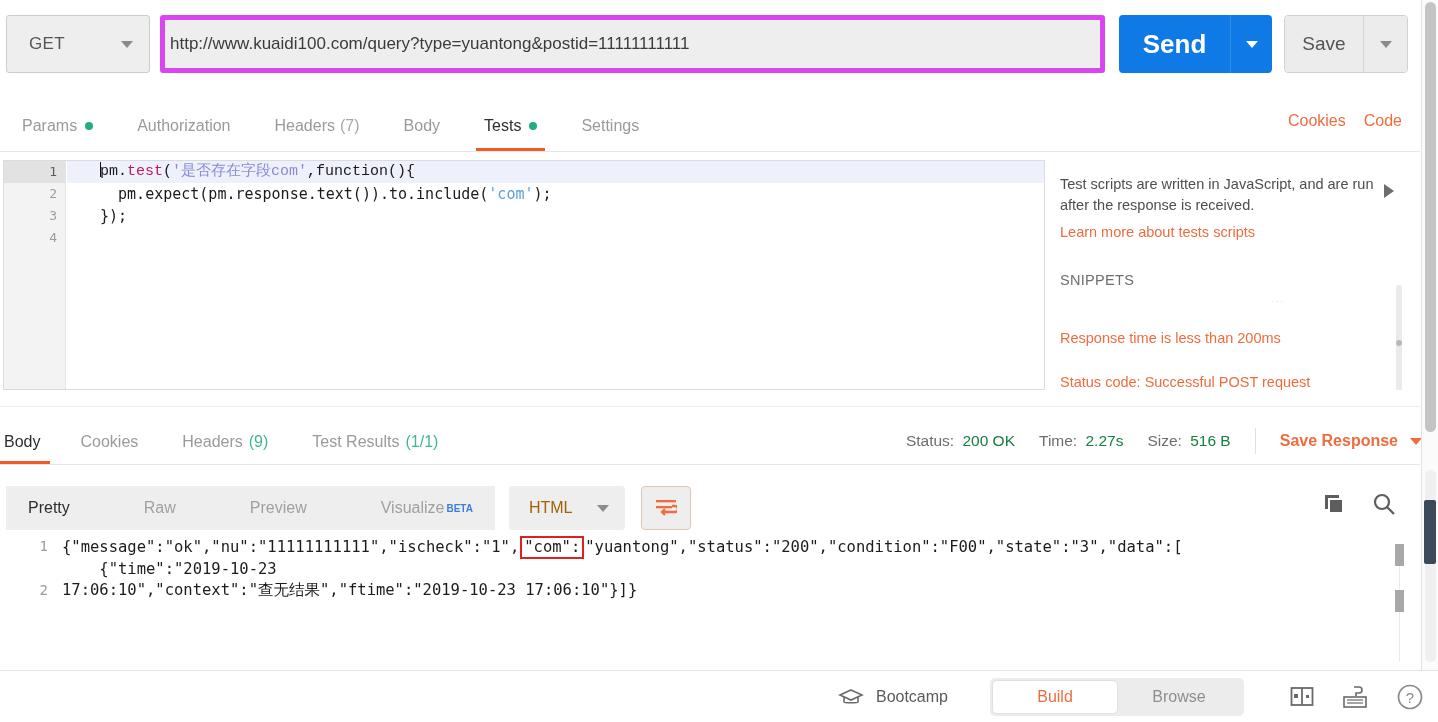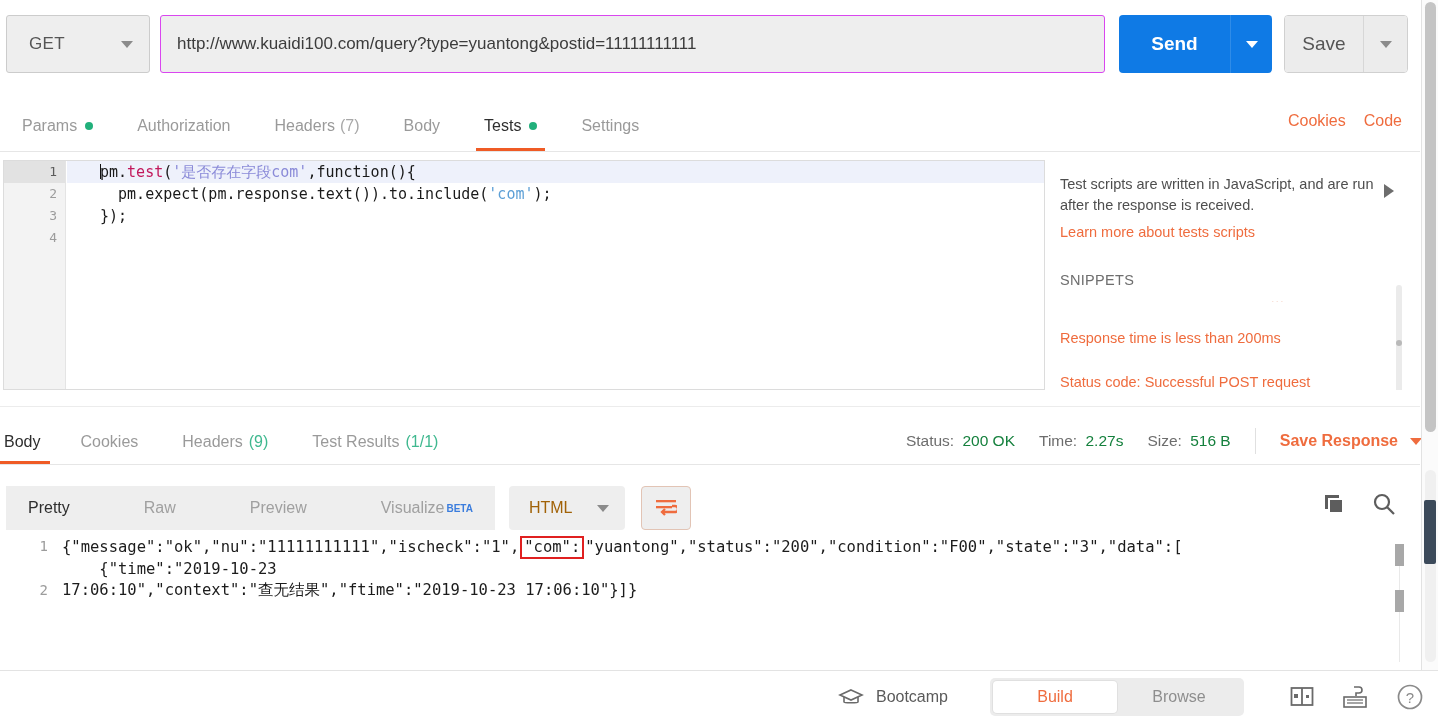--- a/index.html
+++ b/index.html
@@ -37,34 +37,34 @@
   .method-select .mlabel { font-size: 17px; color: #555; letter-spacing: .3px;}
   .caret-dn {
     width: 0; height: 0;
     border-left: 6px solid transparent;
     border-right: 6px solid transparent;
     border-top: 7px solid #8b8b8b;
   }
   .caret-dn.white { border-top-color: #fff; }
   .url-input {
     flex: 1; height: 58px; margin-left: 10px;
-    border: 1px solid #d946ef; border-radius: 3px;
+    border: 5px solid #d946ef; border-radius: 3px;
     background: #eeeeee;
     display: flex; align-items: center;
-    padding: 0 16px;
+    padding: 0 5px;
     font-size: 17px; color: #3c3c3c;
     overflow: hidden; white-space: nowrap;
   }
   .send-group {
     display: flex; margin-left: 14px; height: 58px;
     border-radius: 4px; overflow: hidden;
   }
   .send-btn {
     background: #0f7ae5; color: #fff;
-    font-size: 19px; font-weight: bold;
+    font-size: 26px; font-weight: bold;
     width: 111px; height: 58px;
     display: flex; align-items: center; justify-content: center;
     cursor: pointer;
   }
   .send-caret {
     background: #0f7ae5;
     width: 42px; height: 58px;
     display: flex; align-items: center; justify-content: center;
     border-left: 1px solid #2f8ce8;
     cursor: pointer;
@@ -159,21 +159,21 @@
     border-top: 5px solid #777;
   }
   .code-lines {
     position: absolute; left: 63px; top: 0; right: 0; bottom: 0;
   }
   .cline {
     height: 22px; line-height: 22px;
     padding-left: 33px; white-space: pre;
     font-family: "DejaVu Sans Mono", monospace; font-size: 15px; color: #1a1a1a;
   }
-  .cline.hl { background: #eef1fb; }
+  .cline.hl { background: #eef1fb; font-family: Liberation Mono, monospace; }
   .tok-fn { color: #c2185b; }
   .tok-str { color: #8a8ad8; }
   .tok-str2 { color: #5c9fd6; }
   .caret-bar {
     display: inline-block; width: 1px; height: 15px;
     background: #111; vertical-align: -2px; margin-right: -1px;
   }
 
   
   .help-panel {

